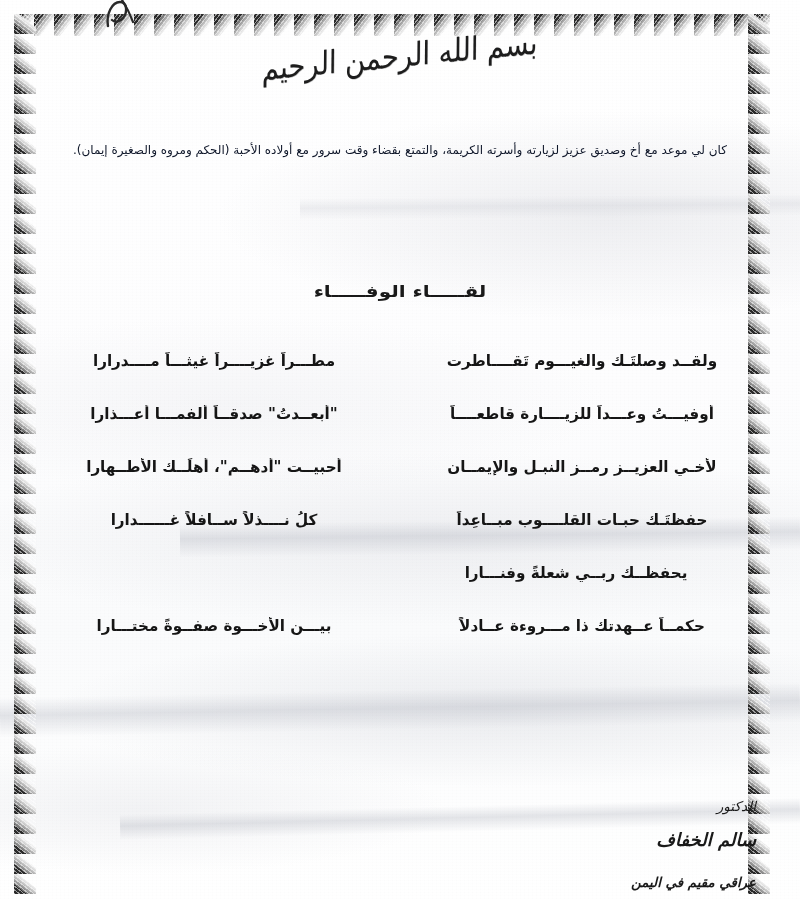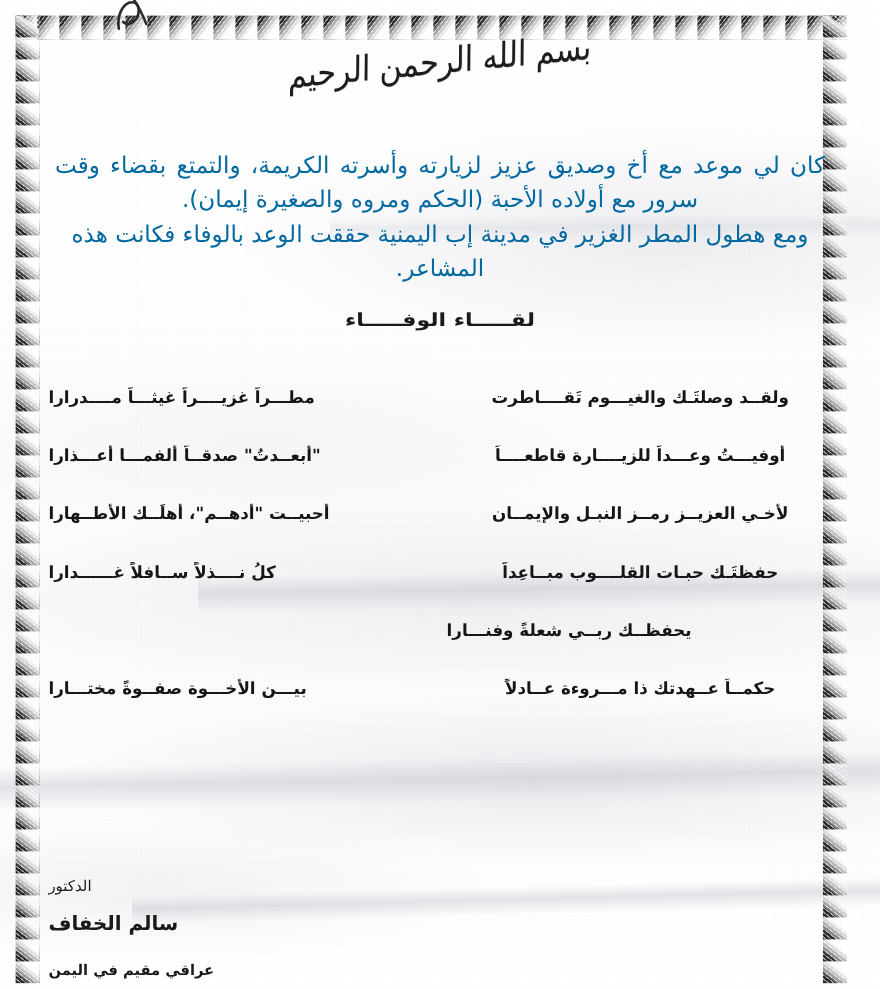--- a/index.html
+++ b/index.html
@@ -132,23 +132,23 @@
   }
 
   
   .intro {
     position: absolute;
     left: 6px;
     right: 6px;
     top: 135px;
     text-align: center;
     font-family: "DejaVu Sans", "Liberation Sans", sans-serif;
-    font-size: 21px;
+    font-size: 12px;
     line-height: 31px;
-    color: #0369a1;
+    color: #0f172a;
     direction: rtl;
   }
   .intro p { margin: 0; }
   .intro .p1 { text-align: justify; text-align-last: center; }
   .intro .p2 { margin-top: 1px; }
 
   
   .poem-title {
     position: absolute;
     left: 0; right: 0;
@@ -182,31 +182,32 @@
     font-size: 15.2px;
     color: #161616;
     direction: rtl;
   }
   .hemistich {
     width: 340px;
     white-space: nowrap;
     overflow: hidden;
   }
   .h-right { text-align: center; padding-right: 4px; }
-  .h-left  { text-align: left; padding-right: 10px; }
+  .h-left  { text-align: center; padding-right: 10px; }
 
   
   .signature {
     position: absolute;
     left: 0; right: 0;
     top: 796px;
-    text-align: left;
+    text-align: right;
     direction: rtl;
     font-family: "DejaVu Sans", "Liberation Sans", sans-serif;
     color: #1a1a1a;
+    font-style: italic;
   }
   .sig-role {
     font-size: 13.6px;
     line-height: 20px;
   }
   .sig-name {
     font-size: 18px;
     font-weight: bold;
     line-height: 36px;
     letter-spacing: 1px;
@@ -251,21 +252,20 @@
   </svg>
 
   <div class="content">
 
     <div class="basmala-wrap">
       <div class="basmala">بسم الله الرحمن الرحيم</div>
     </div>
 
     <div class="intro">
       <p class="p1">كان لي موعد مع أخ وصديق عزيز لزيارته وأسرته الكريمة، والتمتع بقضاء وقت سرور مع أولاده الأحبة (الحكم ومروه والصغيرة إيمان).</p>
-      <p class="p2">ومع هطول المطر الغزير في مدينة إب اليمنية حققت الوعد بالوفاء فكانت هذه المشاعر.</p>
     </div>
 
     <div class="poem-title">لقـــــاء الوفـــــاء</div>
 
     <div class="poem">
 
       <div class="verse">
         <div class="hemistich h-right">ولقــد وصلتَـك والغيـــوم تَقــــاطرت</div>
         <div class="hemistich h-left">مطـــراً غزيــــراً غيثـــاً مــــدرارا</div>
       </div>

